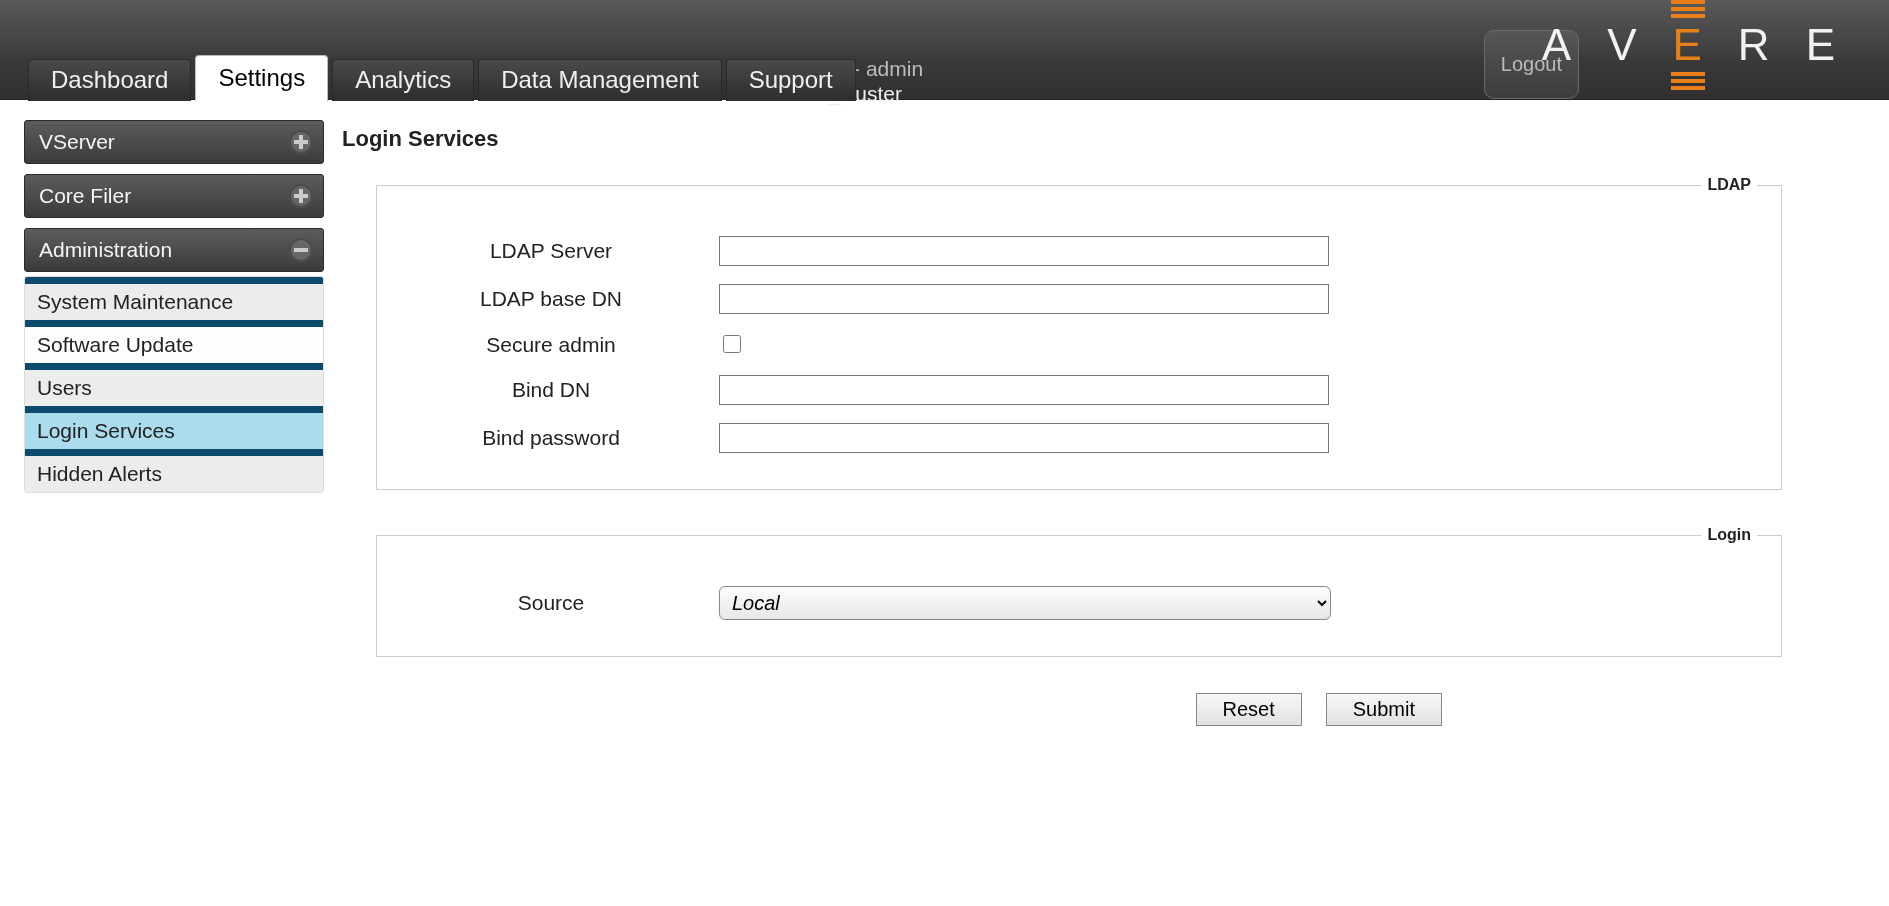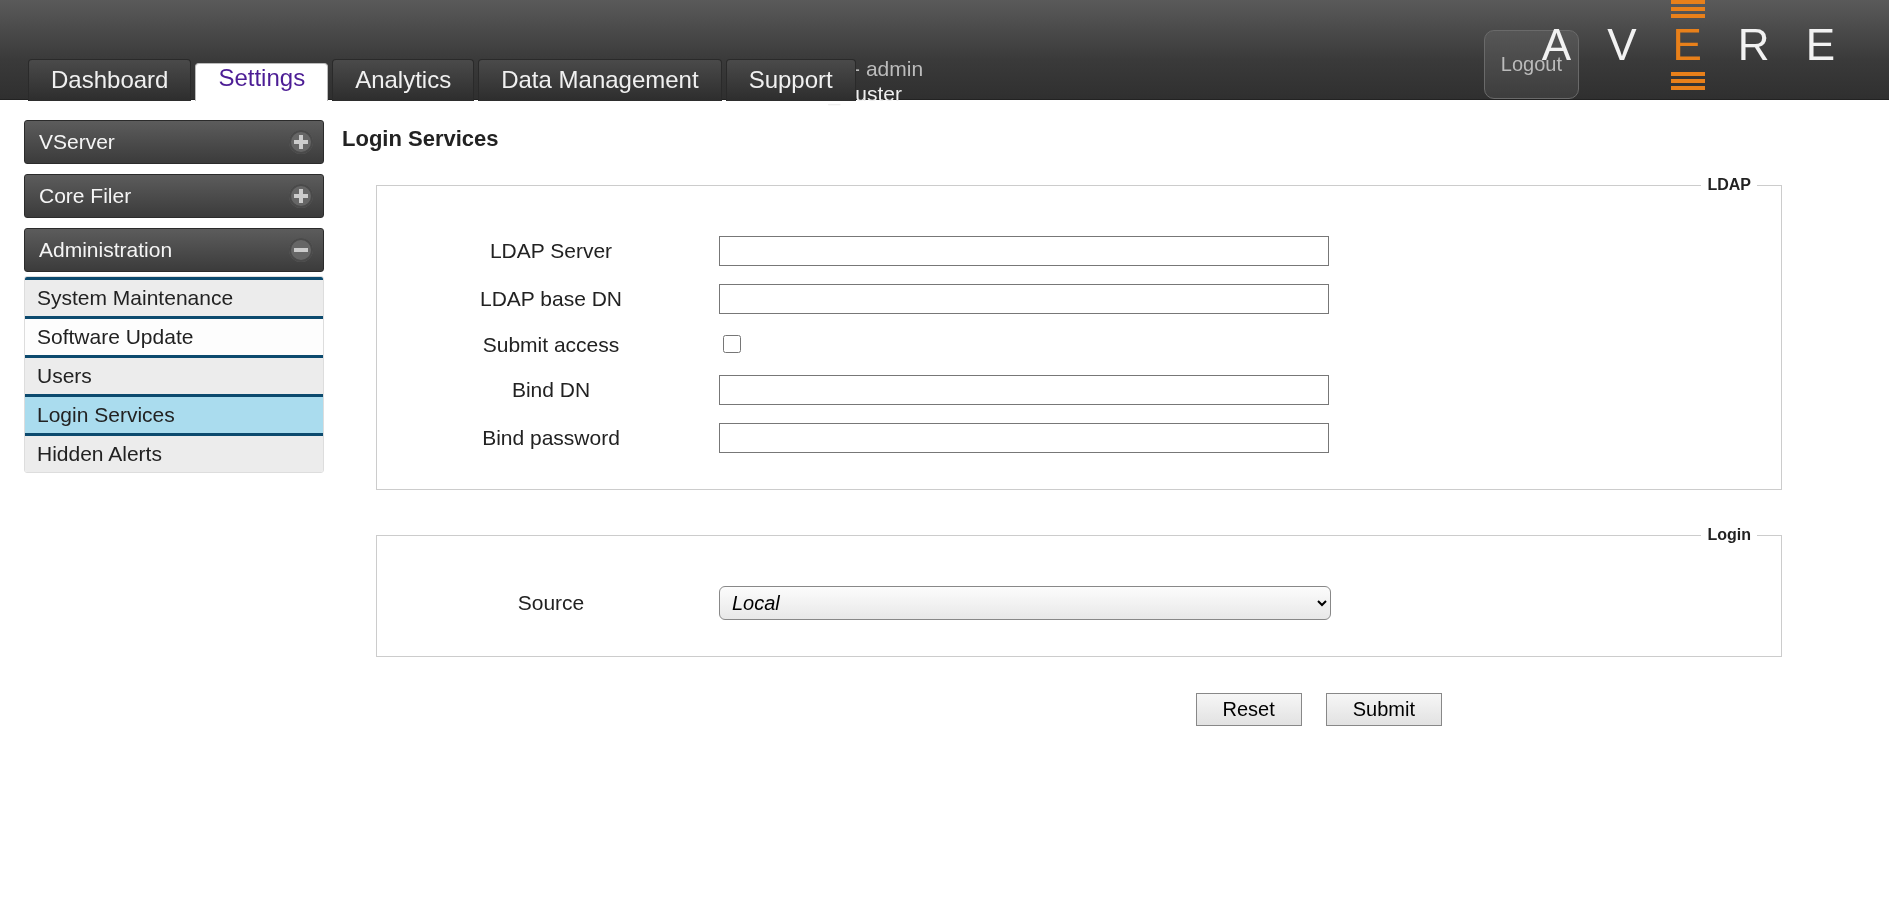--- a/index.html
+++ b/index.html
@@ -97,22 +97,22 @@
     color: #f0f0f0;
     font-size: 24px;
     border: 1px solid #2a2a2a;
     border-bottom: none;
     border-top-left-radius: 4px;
     border-top-right-radius: 4px;
     cursor: pointer;
   }
   .tab.active {
     background: #fff;
-    color: #4c1d95;
-    padding-top: 0;
+    color: #000000;
+    padding-top: 8px;
     padding-bottom: 9px;
     border-color: #bbb;
   }
 
   
   .body {
     display: flex;
     align-items: flex-start;
     padding: 20px 0 0 0;
   }
@@ -164,21 +164,21 @@
     margin: -6px 0 10px 0;
     padding: 0;
     border: 1px solid #ddd;
     border-radius: 3px;
     overflow: hidden;
   }
   .side-list li {
     font-size: 21px;
     padding: 6px 12px;
     background: #ececec;
-    border-top: 3px solid #0c4a6e;
+    border-top: 7px solid #0c4a6e;
     cursor: pointer;
     color: #222;
   }
   .side-list li:nth-child(even) { background: #fdfdfd; }
   .side-list li.selected {
     background: #aadcee;
   }
 
   .main {
     flex: 1;
@@ -344,21 +344,21 @@
       </div>
 
       <div class="form-row">
         <div class="lbl">LDAP base DN</div>
         <div class="ctrl">
           <input type="text" value="" style="">
         </div>
       </div>
 
       <div class="form-row">
-        <div class="lbl">Submit access</div>
+        <div class="lbl">Secure admin</div>
         <div class="ctrl">
           <input type="checkbox" style="">
         </div>
       </div>
 
       <div class="form-row">
         <div class="lbl">Bind DN</div>
         <div class="ctrl">
           <input type="text" value="" style="">
         </div>

